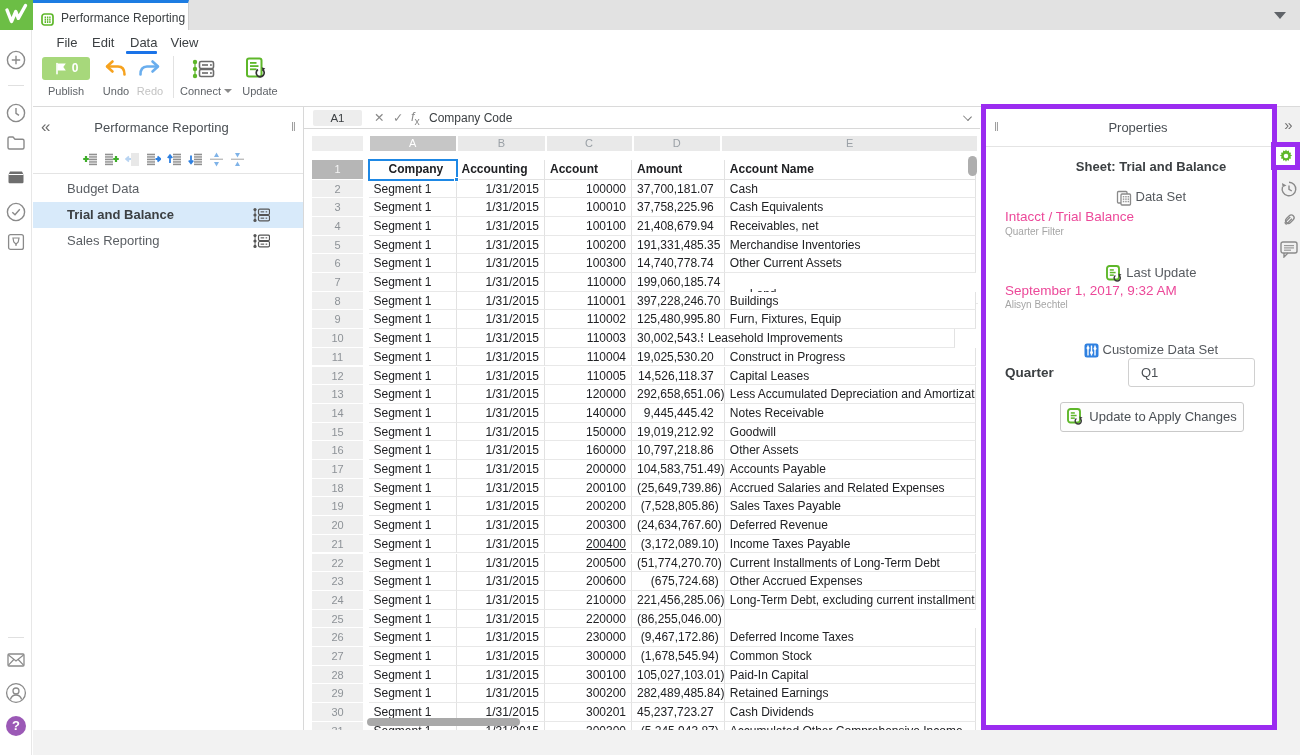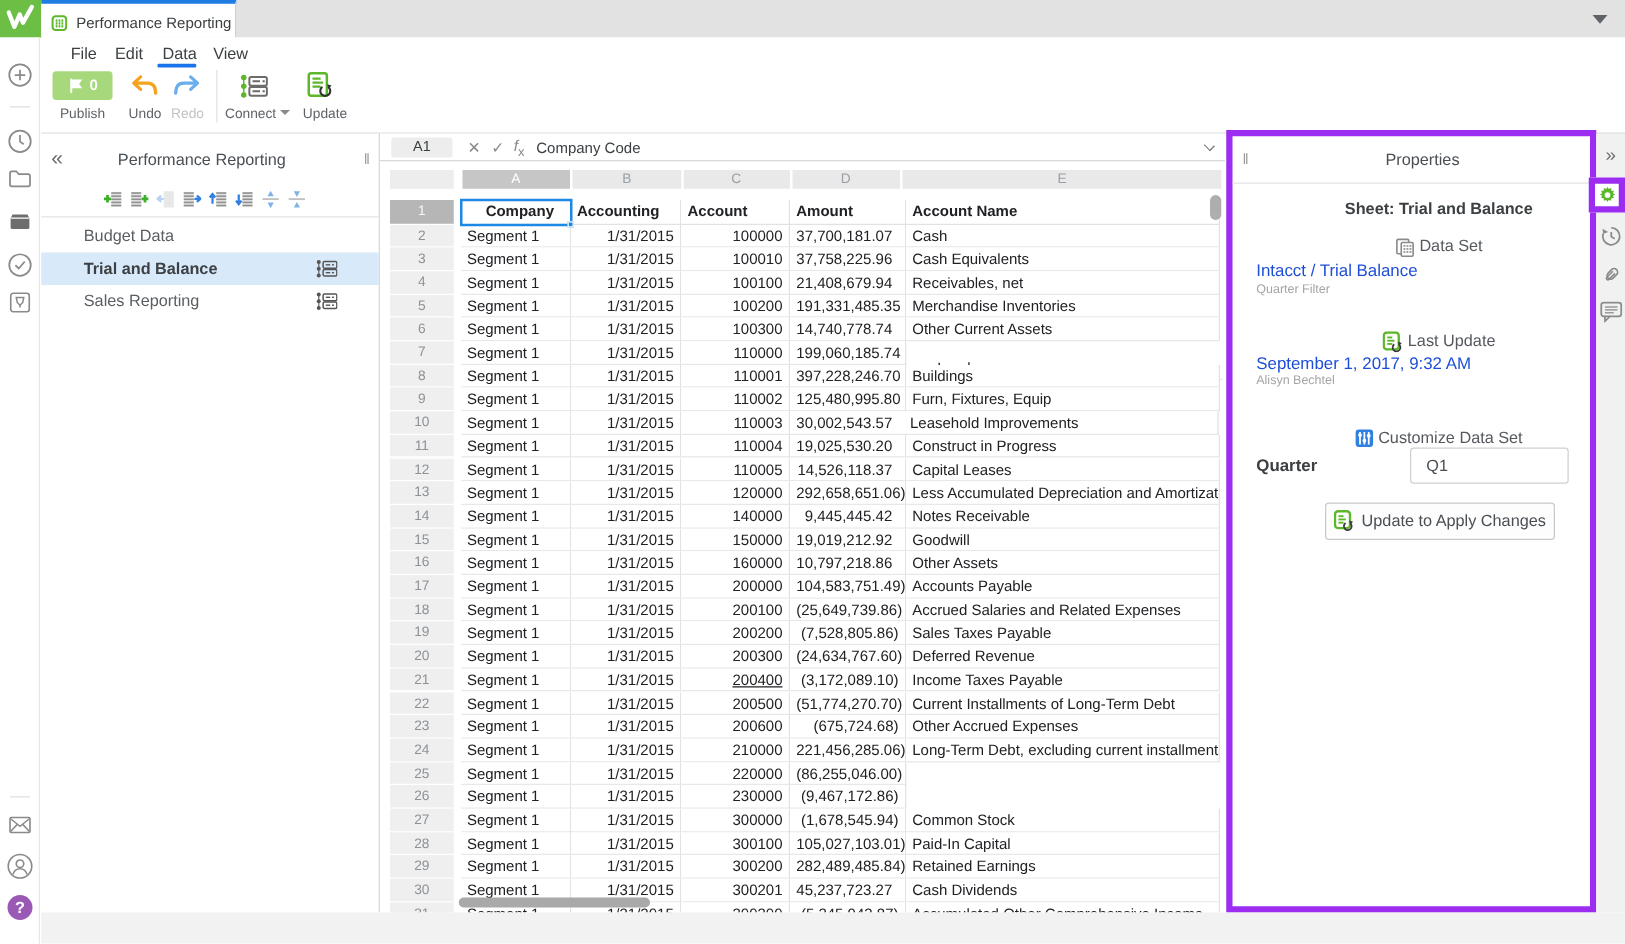--- a/index.html
+++ b/index.html
@@ -62,21 +62,21 @@
 #vscroll { position:absolute; left:664px; top:49px; width:9px; height:20px; background:#aeaeae; border-radius:5px; }
 #hscroll { position:absolute; left:63px; top:611px; width:153px; height:8px; background:#a9a9a9; border-radius:4px; }
 
 
 #props { position:absolute; left:981px; top:104px; width:296px; height:626px; border:5px solid #9b2cf0; background:#fff; }
 #props .hdr { position:absolute; left:0; top:0; width:100%; height:38px; border-bottom:1px solid #e4e4e4; }
 #props .grip { position:absolute; left:8px; top:11px; color:#9a9a9a; font-size:12px; letter-spacing:1px; }
 #props .title { position:absolute; left:18px; width:268px; text-align:center; top:11px; font-size:13px; color:#4a4f54; }
 .pcen { position:absolute; left:44px; width:242px; text-align:center; font-size:13px; color:#55595e; }
 .pcen svg, .pcen b { vertical-align:middle; }
-.pleft { position:absolute; left:19px; font-size:13.5px; color:#1d4ed8; }
+.pleft { position:absolute; left:19px; font-size:13.5px; color:#ec4899; }
 .psmall { position:absolute; left:19px; font-size:10px; color:#a5a5a5; }
 #qinput { position:absolute; left:142px; top:249px; width:127px; height:29px; border:1px solid #d0d0d0; border-radius:3px; font-size:13px; color:#4a4f54; line-height:27px; padding-left:12px; }
 #ubtn { position:absolute; left:74px; top:293px; width:184px; height:30px; border:1px solid #c9c9c9; border-radius:3px; background:#fdfdfd; text-align:center; line-height:28px; font-size:13px; color:#4a4f54; }
 #ubtn svg { vertical-align:-4px; margin-right:5px; }
 
 
 #rightrail { position:absolute; left:1277px; top:107px; width:23px; height:623px; background:#f1f1f1; }
 .rric { position:absolute; left:50%; transform:translateX(-50%); }
 #gearbox { position:absolute; left:1271px; top:142px; width:29px; height:28px; background:#fff; border:5px solid #9b2cf0; border-right-width:5px; }
 #gearbox svg { position:absolute; left:2.5px; top:2px; }
@@ -373,21 +373,21 @@
         <div class="c l" style="left:64.5px;top:203.4px;width:88.0px;height:18.7px;">Segment 1</div>
         <div class="c r" style="left:152.5px;top:203.4px;width:88.5px;height:18.7px;">1/31/2015</div>
         <div class="c r" style="left:241.0px;top:203.4px;width:87.0px;height:18.7px;">110002</div>
         <div class="c r" style="left:328.0px;top:203.4px;width:92.8px;height:18.7px;padding-right:10px;">125,480,995.80</div>
         <div class="c l" style="left:420.8px;top:203.4px;width:251.7px;height:18.7px;overflow:hidden;white-space:nowrap;padding-right:0;">Furn, Fixtures, Equip</div>
 <div class="rh" style="top:222.1px;height:18.7px">10</div>
         <div class="c l" style="left:64.5px;top:222.1px;width:88.0px;height:18.7px;">Segment 1</div>
         <div class="c r" style="left:152.5px;top:222.1px;width:88.5px;height:18.7px;">1/31/2015</div>
         <div class="c r" style="left:241.0px;top:222.1px;width:87.0px;height:18.7px;">110003</div>
         <div class="c r" style="left:328.0px;top:222.1px;width:92.8px;height:18.7px;padding-right:10px;">30,002,543.57</div>
-        <div class="c l" style="left:419px;top:222.1px;width:251.7px;height:18.7px;overflow:hidden;white-space:nowrap;padding-right:14px;">Leasehold Improvements</div>
+        <div class="c l" style="left:399px;top:222.1px;width:251.7px;height:18.7px;overflow:hidden;white-space:nowrap;padding-right:14px;">Leasehold Improvements</div>
 <div class="rh" style="top:240.8px;height:18.7px">11</div>
         <div class="c l" style="left:64.5px;top:240.8px;width:88.0px;height:18.7px;">Segment 1</div>
         <div class="c r" style="left:152.5px;top:240.8px;width:88.5px;height:18.7px;">1/31/2015</div>
         <div class="c r" style="left:241.0px;top:240.8px;width:87.0px;height:18.7px;">110004</div>
         <div class="c r" style="left:328.0px;top:240.8px;width:92.8px;height:18.7px;padding-right:10px;">19,025,530.20</div>
         <div class="c l" style="left:420.8px;top:240.8px;width:251.7px;height:18.7px;overflow:hidden;white-space:nowrap;padding-right:0;">Construct in Progress</div>
 <div class="rh" style="top:259.5px;height:18.7px">12</div>
         <div class="c l" style="left:64.5px;top:259.5px;width:88.0px;height:18.7px;">Segment 1</div>
         <div class="c r" style="left:152.5px;top:259.5px;width:88.5px;height:18.7px;">1/31/2015</div>
         <div class="c r" style="left:241.0px;top:259.5px;width:87.0px;height:18.7px;">110005</div>
@@ -468,20 +468,21 @@
 <div class="rh" style="top:502.6px;height:18.7px">25</div>
         <div class="c l" style="left:64.5px;top:502.6px;width:88.0px;height:18.7px;">Segment 1</div>
         <div class="c r" style="left:152.5px;top:502.6px;width:88.5px;height:18.7px;">1/31/2015</div>
         <div class="c r" style="left:241.0px;top:502.6px;width:87.0px;height:18.7px;">220000</div>
         <div class="c r" style="left:328.0px;top:502.6px;width:92.8px;height:18.7px;padding-right:5px;">(86,255,046.00)</div>
 <div class="rh" style="top:521.3px;height:18.7px">26</div>
         <div class="c l" style="left:64.5px;top:521.3px;width:88.0px;height:18.7px;">Segment 1</div>
         <div class="c r" style="left:152.5px;top:521.3px;width:88.5px;height:18.7px;">1/31/2015</div>
         <div class="c r" style="left:241.0px;top:521.3px;width:87.0px;height:18.7px;">230000</div>
         <div class="c r" style="left:328.0px;top:521.3px;width:92.8px;height:18.7px;padding-right:5px;">(9,467,172.86)</div>
+        <div class="c l" style="left:420.8px;top:521.3px;width:251.7px;height:18.7px;overflow:hidden;white-space:nowrap;padding-right:0;">Deferred Income Taxes</div>
 <div class="rh" style="top:540.0px;height:18.7px">27</div>
         <div class="c l" style="left:64.5px;top:540.0px;width:88.0px;height:18.7px;">Segment 1</div>
         <div class="c r" style="left:152.5px;top:540.0px;width:88.5px;height:18.7px;">1/31/2015</div>
         <div class="c r" style="left:241.0px;top:540.0px;width:87.0px;height:18.7px;">300000</div>
         <div class="c r" style="left:328.0px;top:540.0px;width:92.8px;height:18.7px;padding-right:5px;">(1,678,545.94)</div>
         <div class="c l" style="left:420.8px;top:540.0px;width:251.7px;height:18.7px;overflow:hidden;white-space:nowrap;padding-right:0;">Common Stock</div>
 <div class="rh" style="top:558.7px;height:18.7px">28</div>
         <div class="c l" style="left:64.5px;top:558.7px;width:88.0px;height:18.7px;">Segment 1</div>
         <div class="c r" style="left:152.5px;top:558.7px;width:88.5px;height:18.7px;">1/31/2015</div>
         <div class="c r" style="left:241.0px;top:558.7px;width:87.0px;height:18.7px;">300100</div>

